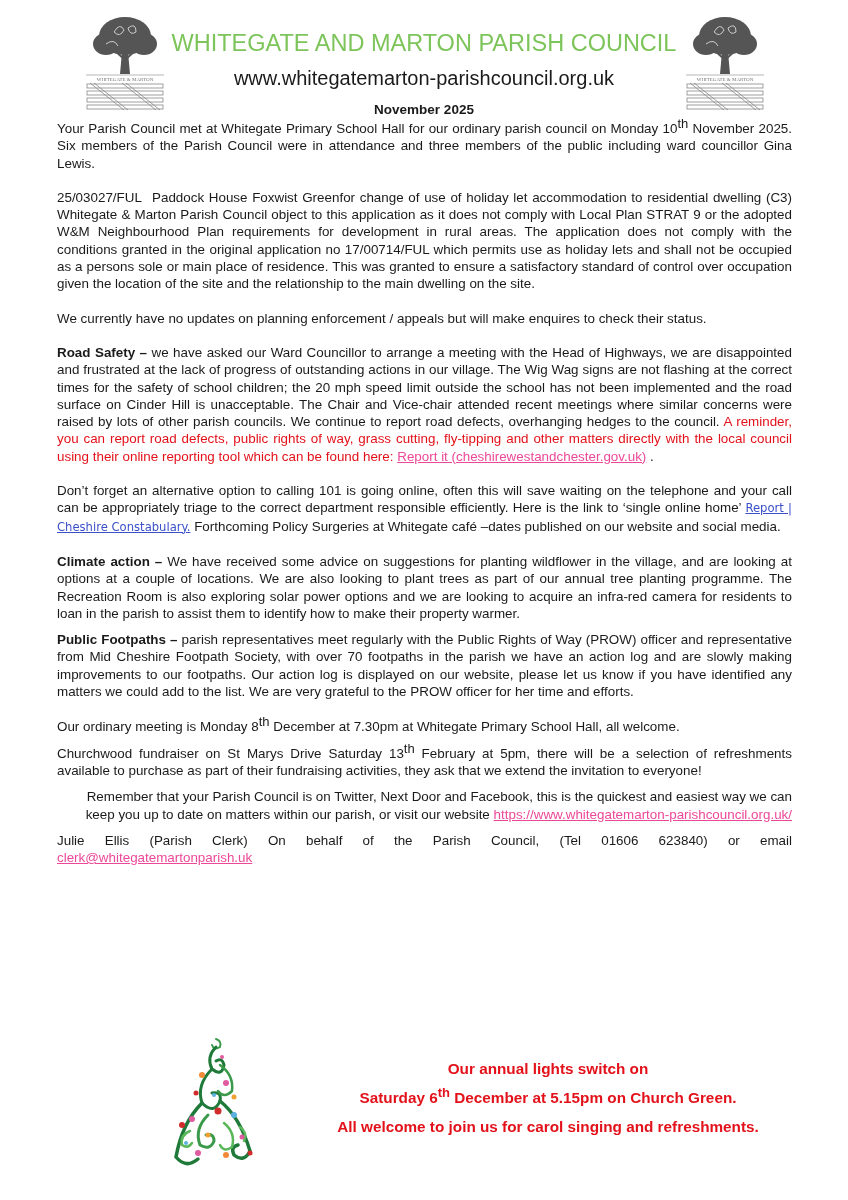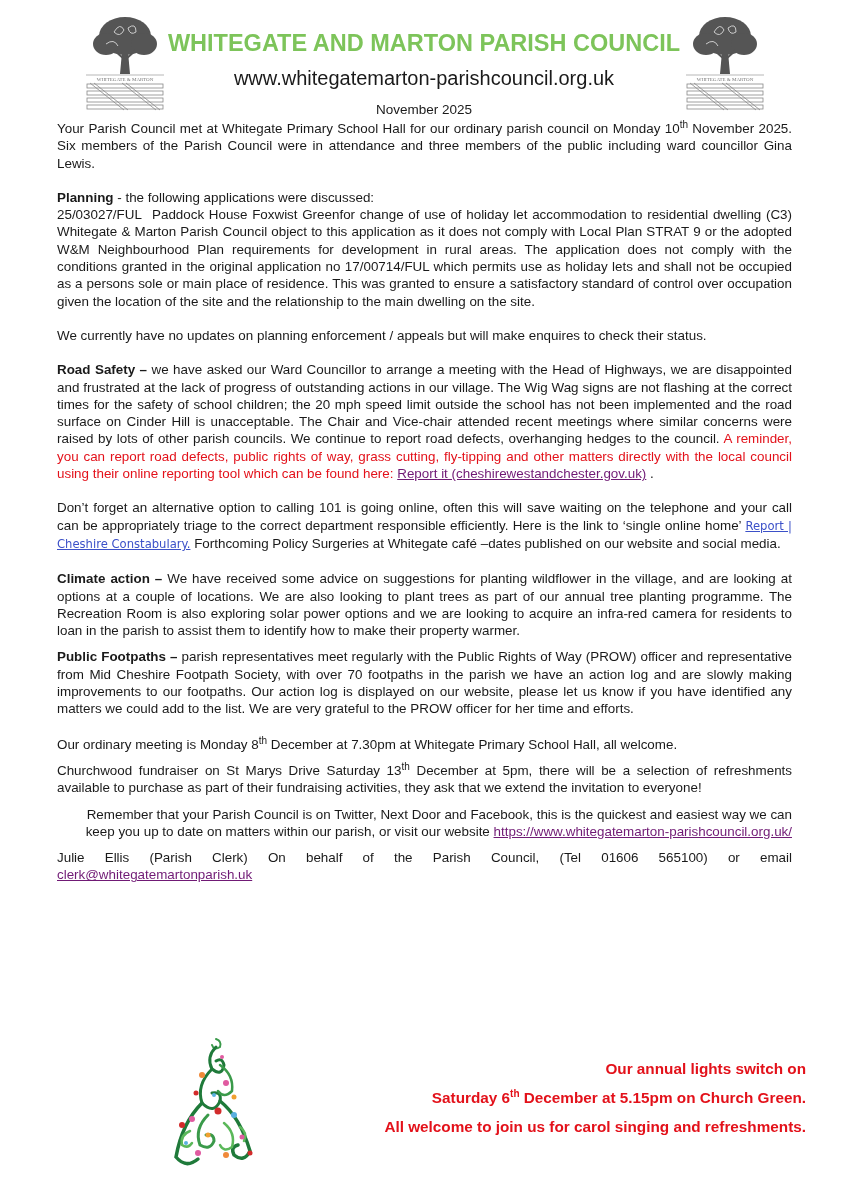--- a/index.html
+++ b/index.html
@@ -3,35 +3,35 @@
   <meta charset="utf-8">
   <style>
     html, body { margin: 0; padding: 0; background: #ffffff; }
     body { width: 848px; height: 1200px; position: relative; overflow: hidden;
            font-family: "Liberation Sans", sans-serif; color: #1a1a1a; }
     .page { position: absolute; left: 0; top: 0; width: 848px; height: 1200px; }
     .logo { position: absolute; top: 14px; width: 82px; height: 100px; }
     .logo.left { left: 84px; }
     .logo.right { left: 684px; }
     .header { position: absolute; left: 160px; width: 528px; text-align: center; }
-    .title { top: 30px; font-weight: bold; font-size: 23.5px; color: #7dc45a; letter-spacing: 0px; white-space: nowrap; }
+    .title { top: 30px; font-weight: normal; font-size: 23.5px; color: #7dc45a; letter-spacing: 0px; white-space: nowrap; }
     .url { top: 67px; font-size: 20px; color: #1a1a1a; white-space: nowrap; }
-    .date { top: 102px; font-size: 13.5px; font-weight: normal; }
+    .date { top: 102px; font-size: 13.5px; font-weight: bold; }
     .body-text { position: absolute; left: 57px; width: 735px; font-size: 13.4px; line-height: 17.3px;
                  text-align: justify; }
     .body-text p { margin: 0; }
     .gap { height: 17px; }
     .gap-s { height: 9px; }
     b { font-weight: bold; }
     .red { color: #e3111a; }
-    a.link { color: #701a75; text-decoration: underline; margin-top: 12px; }
+    a.link { color: #ec4899; text-decoration: underline; margin-top: 12px; }
     a.link2 { color: #3b50c8; text-decoration: underline; font-family: "DejaVu Sans", sans-serif; font-size: 11.6px; }
-    sup { font-size: 10px; line-height: 0; vertical-align: super; }
+    sup { font-size: 13px; line-height: 0; vertical-align: super; }
     .tree { position: absolute; left: 168px; top: 1035px; width: 96px; height: 140px; }
-    .notice { position: absolute; left: 306px; width: 500px; text-align: right; color: #e3111a;
+    .notice { position: absolute; left: 298px; width: 500px; text-align: center; color: #e3111a;
               font-weight: bold; font-size: 15.3px; white-space: nowrap; }
     .n1 { top: 1060px; } .n2 { top: 1089px; } .n3 { top: 1118px; }
     .nowrapjust { text-align: justify; text-align-last: justify; }
   </style>
 </head>
 <body>
 
 <div class="page">
 
   <div class="logo left">
@@ -87,21 +87,20 @@
   <div class="header title">WHITEGATE AND MARTON PARISH COUNCIL</div>
   <div class="header url">www.whitegatemarton-parishcouncil.org.uk</div>
   <div class="header date">November 2025</div>
 
   <div class="body-text" style="top:120px;">
 
     <p><span>Your Parish Council met at Whitegate Primary School Hall for our ordinary parish council on Monday 10</span><sup>th</sup><span> November 2025.  Six members of the Parish Council were in attendance and three members of the public including ward councillor Gina Lewis.</span></p>
 
     <div class="gap"></div>
 
-    <p><b>Planning</b><span> - the following applications were discussed:</span></p>
     <p><span style="display:inline-block;width:75px;">25/03027/FUL</span><span style="display:inline-block;width:20px;"></span><span>Paddock House Foxwist Greenfor change of use of holiday let accommodation to residential dwelling (C3) Whitegate &amp; Marton Parish Council object to this application as it does not comply with Local Plan STRAT 9 or the adopted W&amp;M Neighbourhood Plan requirements for development in rural areas.  The application does not comply with the conditions granted in the original application no 17/00714/FUL which permits use as holiday lets and shall not be occupied as a persons sole or main place of residence.  This was granted to ensure a satisfactory standard of control over occupation given the location of the site and the relationship to the main dwelling on the site.</span></p>
 
     <div class="gap"></div>
 
     <p>We currently have no updates on planning enforcement / appeals but will make enquires to check their status.</p>
 
     <div class="gap"></div>
 
     <p><b>Road Safety –</b><span> we have asked our Ward Councillor to arrange a meeting with the Head of Highways, we are disappointed and frustrated at the lack of progress of outstanding actions in our village.  The Wig Wag signs are not flashing at the correct times for the safety of school children; the 20 mph speed limit outside the school has not been implemented and the road surface on Cinder Hill is unacceptable.  The Chair and Vice-chair attended recent meetings where similar concerns were raised by lots of other parish councils.   We continue to report road defects, overhanging hedges to the council. </span><span class="red"> A reminder, you can report road defects, public rights of way, grass cutting, fly-tipping and other matters directly with the local council using their online reporting tool which can be found here:</span> <a class="link">Report it (cheshirewestandchester.gov.uk)</a><span> .</span></p>
 
@@ -119,29 +118,29 @@
 
     <div class="gap-s"></div>
 
 
     <div class="gap-s"></div>
 
     <p><span>Our ordinary meeting is Monday 8</span><sup>th</sup><span> December at 7.30pm at Whitegate Primary School Hall, all welcome.</span></p>
 
     <div class="gap-s"></div>
 
-    <p><span>Churchwood fundraiser on St Marys Drive Saturday 13</span><sup>th</sup><span> December at 5pm, there will be a selection of refreshments available to purchase as part of their fundraising activities, they ask that we extend the invitation to everyone!</span></p>
+    <p><span>Churchwood fundraiser on St Marys Drive Saturday 13</span><sup>th</sup><span> February at 5pm, there will be a selection of refreshments available to purchase as part of their fundraising activities, they ask that we extend the invitation to everyone!</span></p>
 
     <div class="gap-s"></div>
 
     <p style="text-align:right;"><span>Remember that your Parish Council is on Twitter, Next Door and Facebook, this is the quickest and easiest way we can keep you up to date on matters within our parish, or visit our website   </span><a class="link">https://www.whitegatemarton-parishcouncil.org.uk/</a></p>
 
     <div class="gap-s"></div>
 
-    <p class="nowrapjust"><span>Julie Ellis (Parish Clerk) On behalf of the Parish Council, (Tel 01606 565100) or email</span></p>
+    <p class="nowrapjust"><span>Julie Ellis (Parish Clerk) On behalf of the Parish Council, (Tel 01606 623840) or email</span></p>
     <p style="text-align:left;"><a class="link">clerk@whitegatemartonparish.uk</a></p>
   </div>
 
   <div class="tree">
     <svg width="96" height="140" viewBox="0 0 96 140">
       <g fill="none" stroke-linecap="round">
         <path d="M48 4 q6 2 4 8 q-6 4 -8 -2" stroke="#3a9a4a" stroke-width="2"></path>
         <path d="M48 12 q-10 10 -4 22 q10 8 12 -4 q-2 -8 -8 -4" stroke="#1f7a3a" stroke-width="3"></path>
         <path d="M44 34 q-16 16 -10 34 q12 12 18 -2 q2 -10 -8 -8" stroke="#1f7a3a" stroke-width="3"></path>
         <path d="M52 30 q14 10 12 26 q-8 8 -14 0" stroke="#3a9a4a" stroke-width="2.5"></path>

